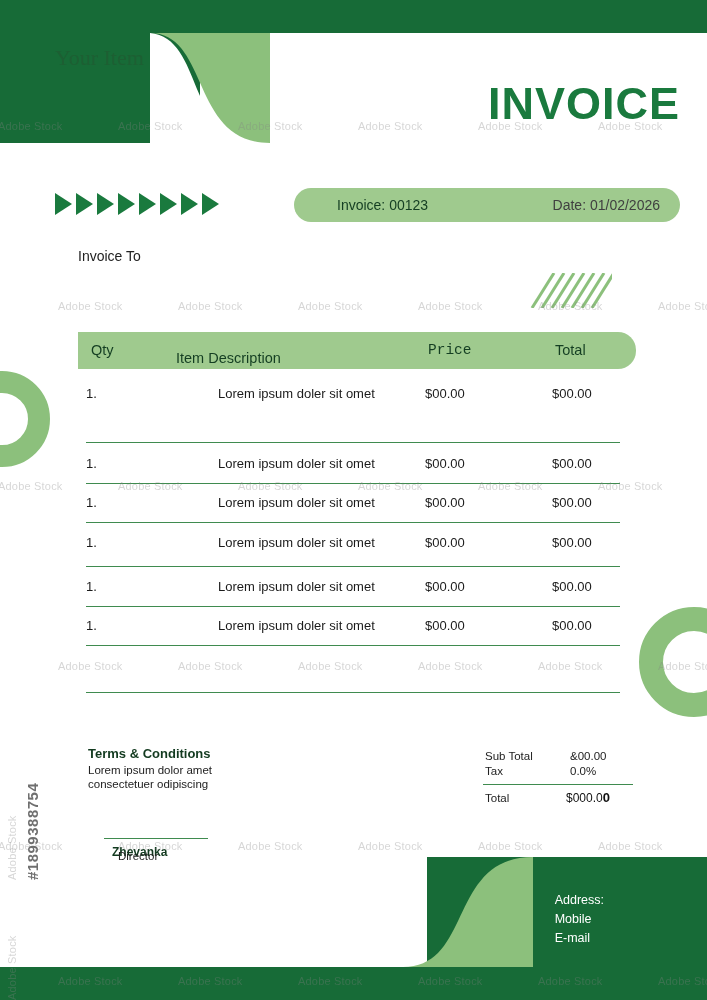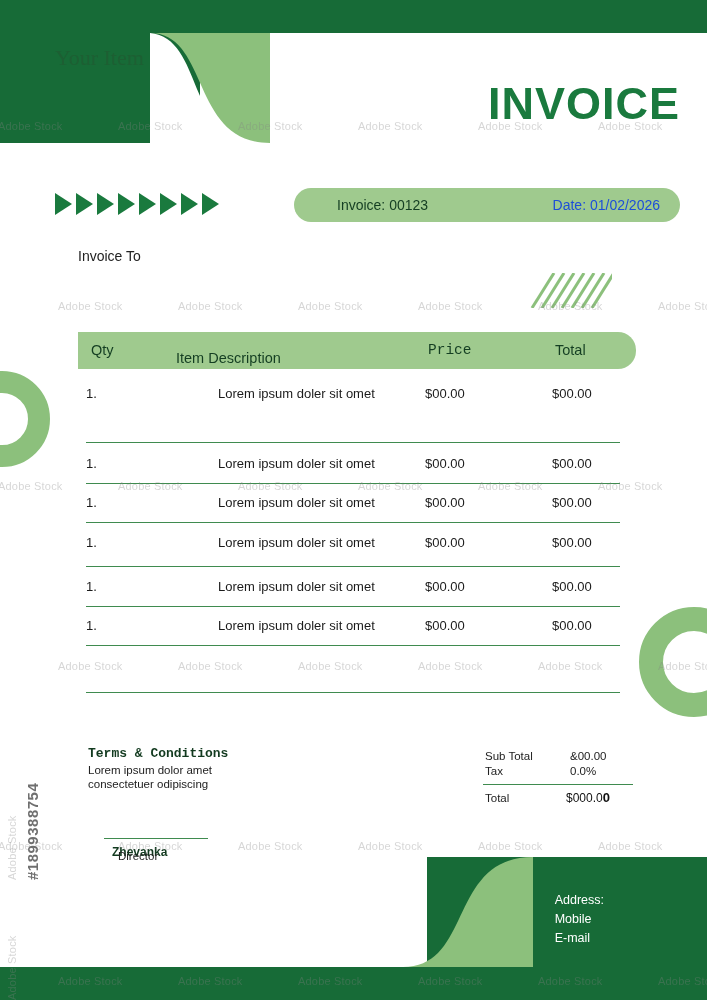--- a/index.html
+++ b/index.html
@@ -126,21 +126,21 @@
   .info-bar .inv-no {
     position: absolute;
     left: 43px;
     font-size: 14px;
     color: #143e22;
   }
   .info-bar .inv-date {
     position: absolute;
     right: 20px;
     font-size: 14px;
-    color: #1d4ed8;
+    color: #404040;
   }
 
   .invoice-to {
     position: absolute;
     left: 78px; top: 248px;
     font-size: 14px;
     color: #222;
   }
 
   
@@ -191,21 +191,21 @@
     background: #3f8b4f;
   }
 
   
   .terms-title {
     position: absolute;
     left: 88px; top: 746px;
     font-size: 13px;
     font-weight: bold;
     color: #123a1f;
-    font-family: Liberation Mono, monospace;
+    font-family: Liberation Sans, sans-serif;
   }
   .terms-l1 {
     position: absolute;
     left: 88px; top: 764px;
     font-size: 11.5px;
     color: #222;
   }
   .terms-l2 {
     position: absolute;
     left: 88px; top: 778px;

